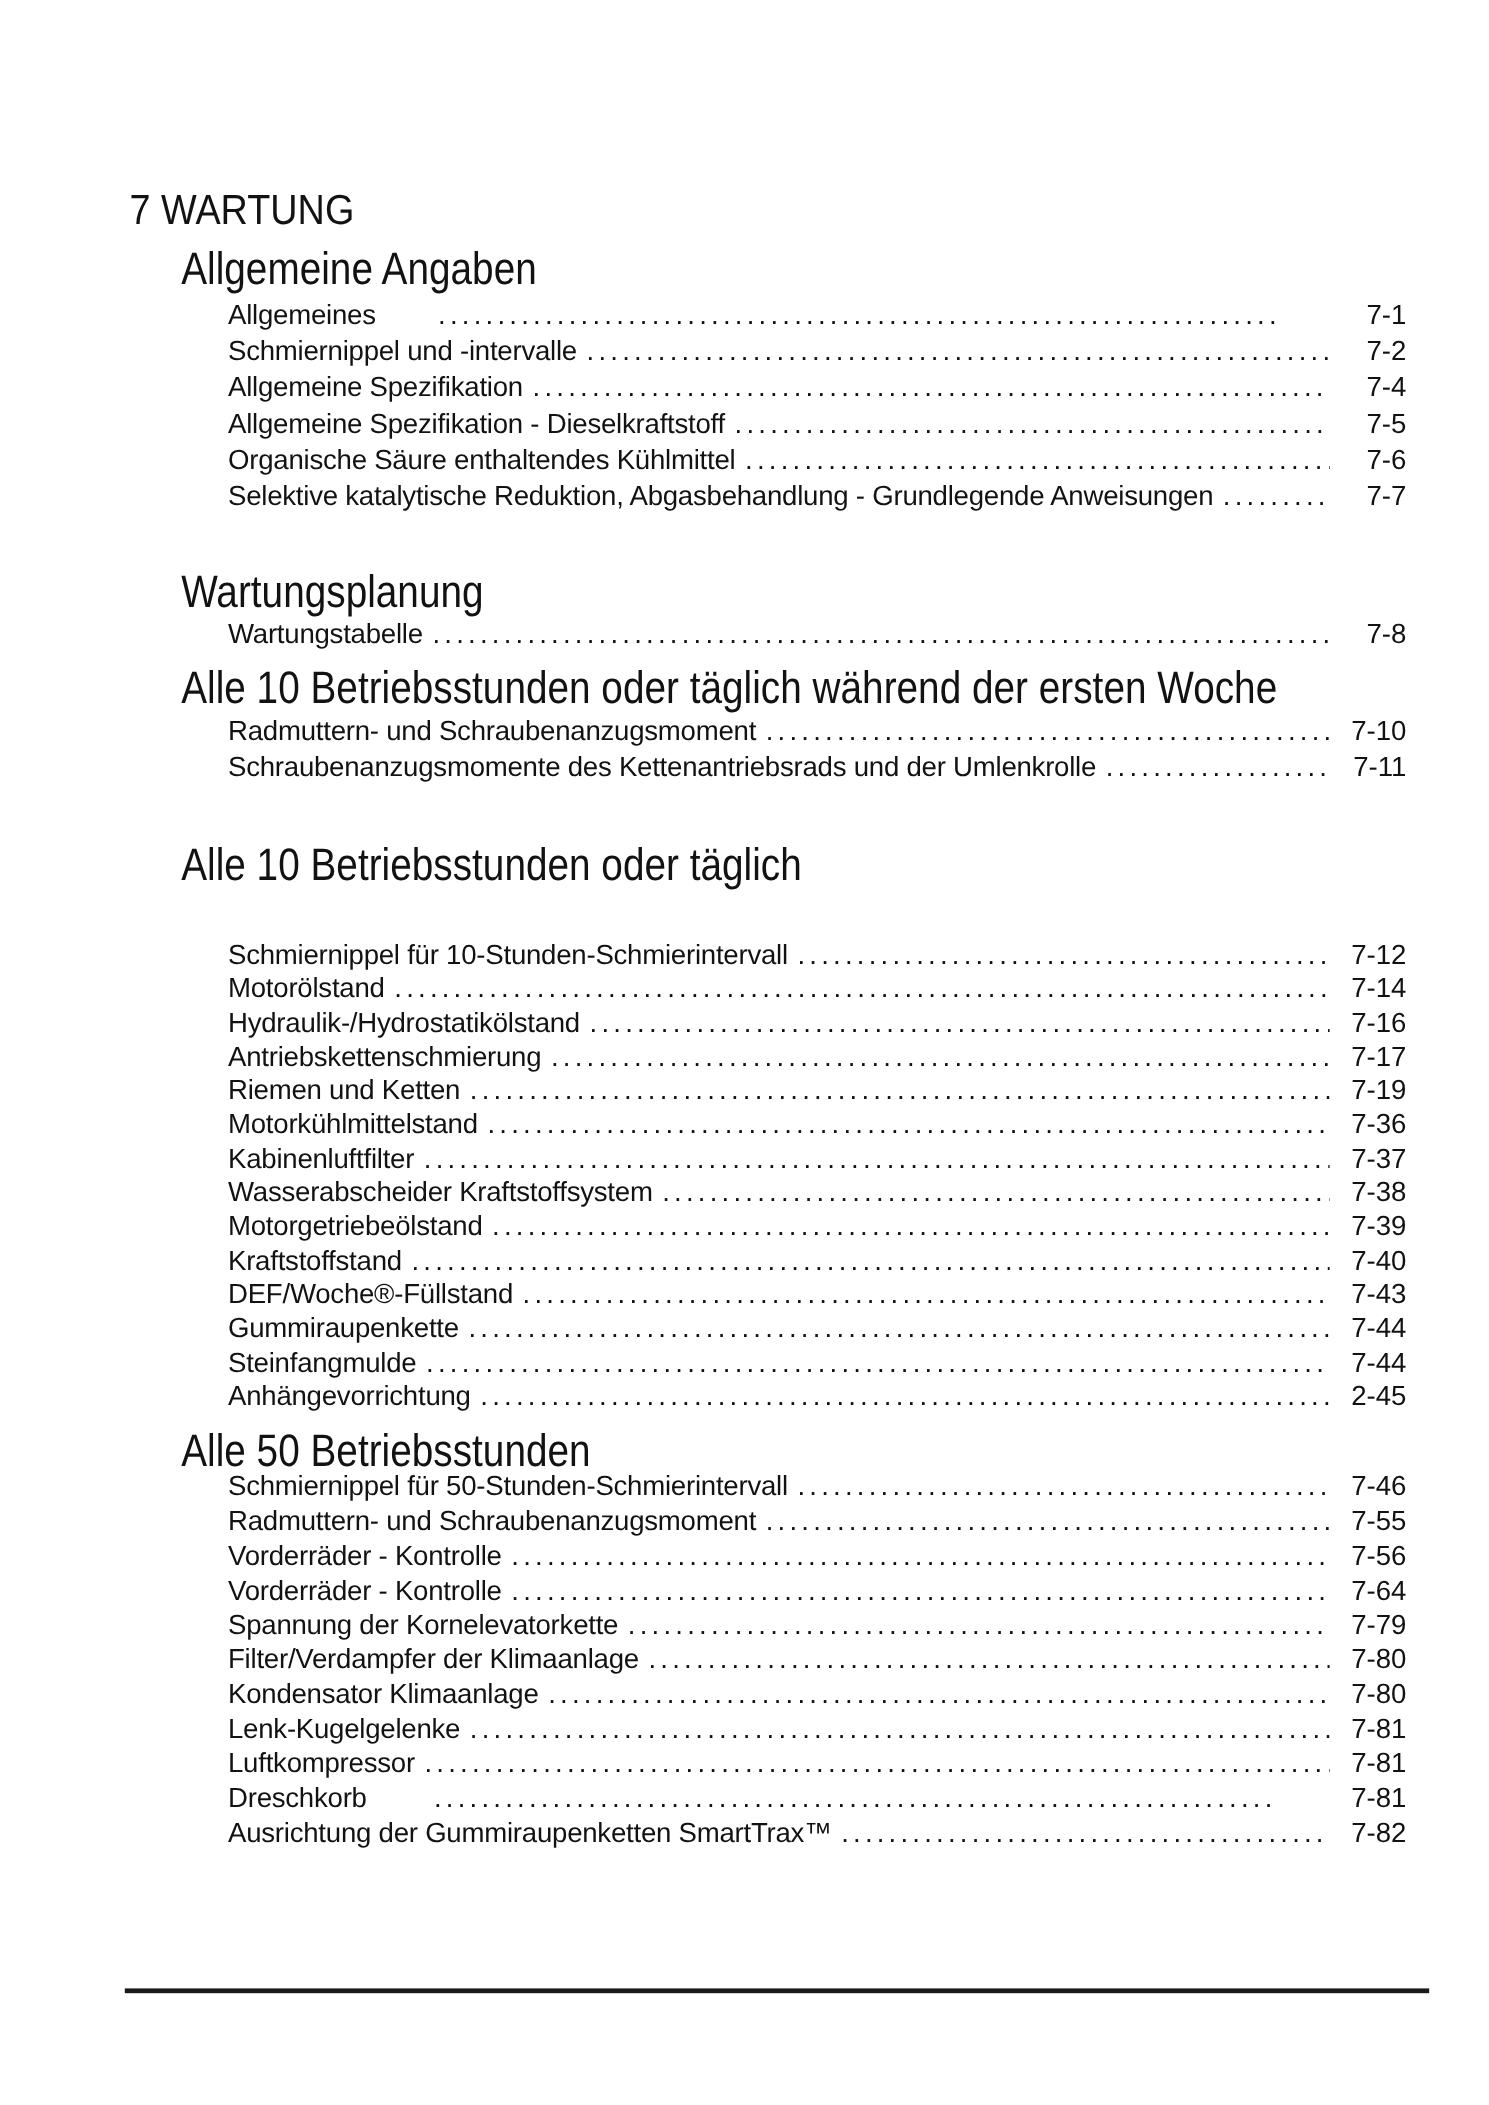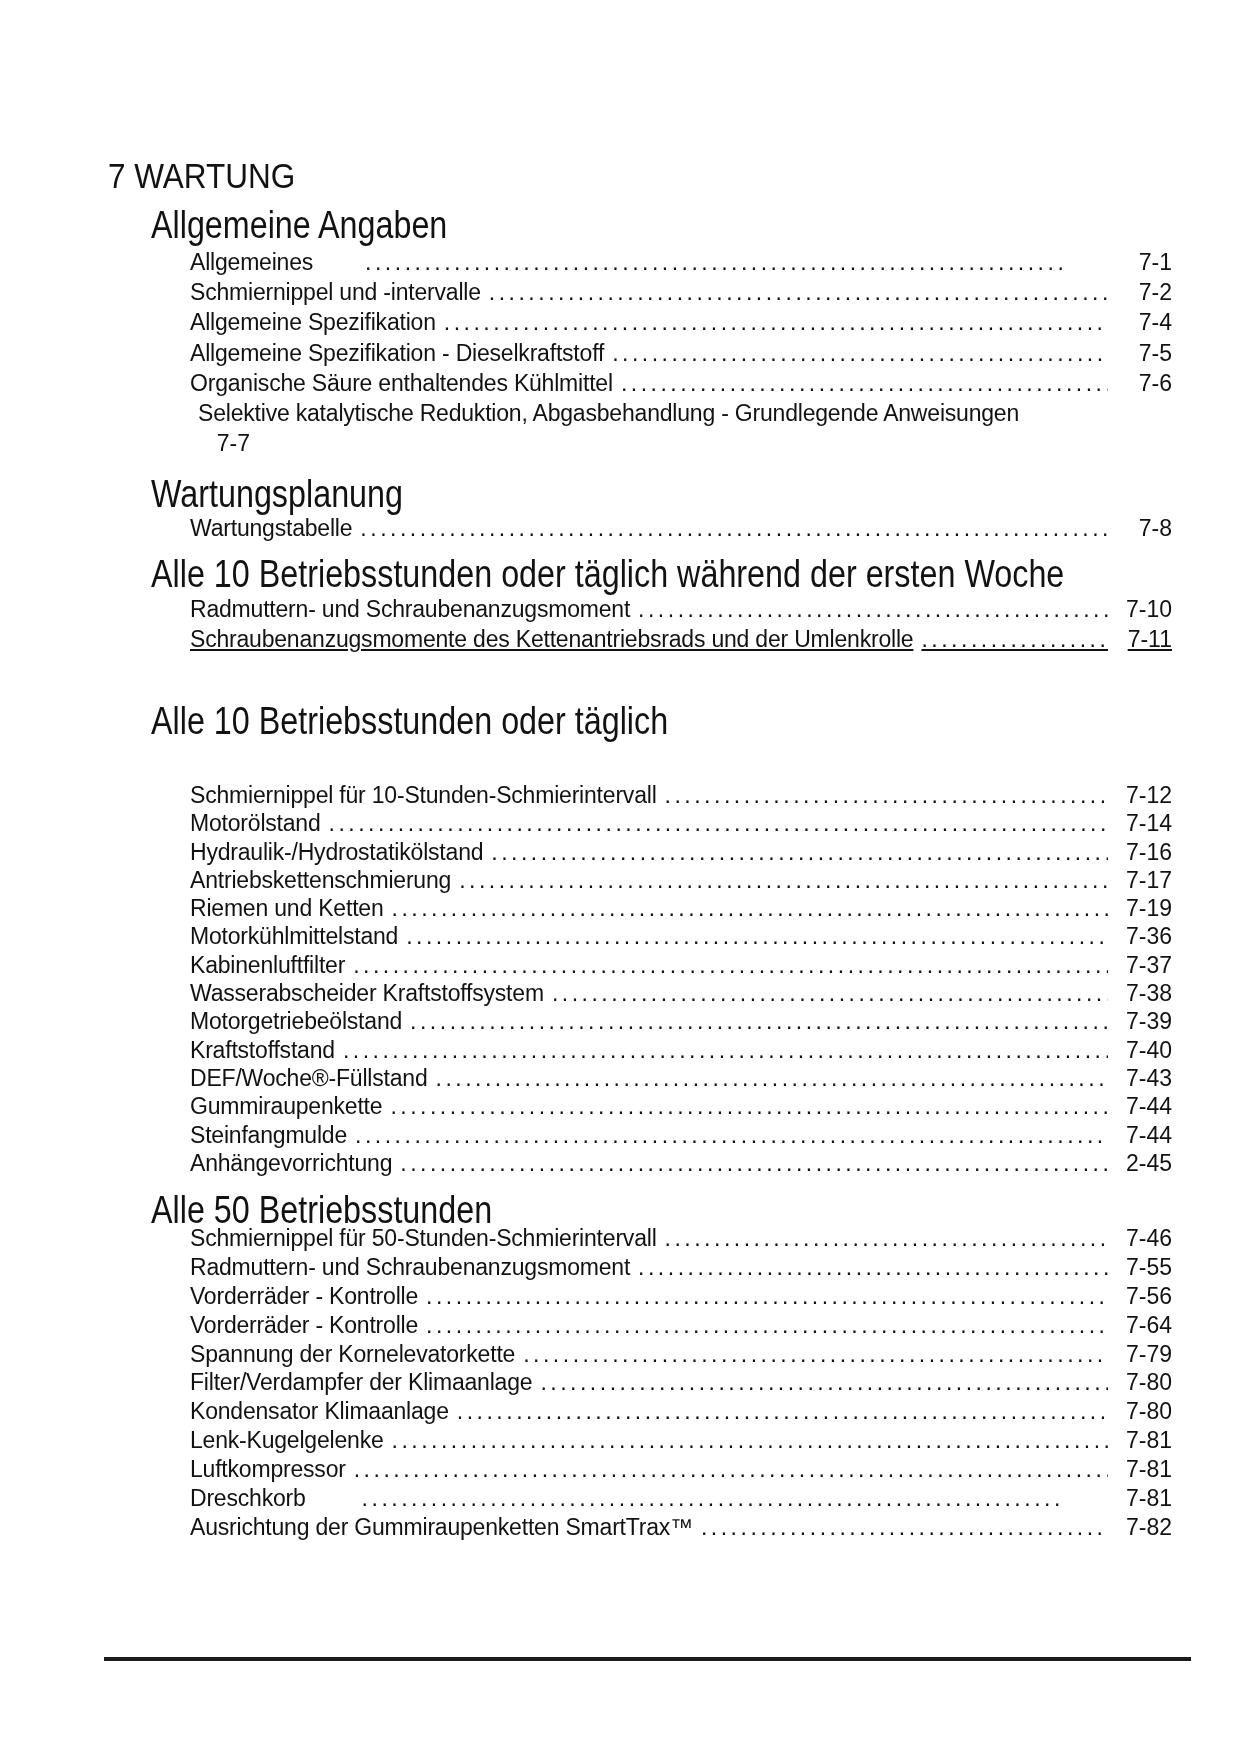--- a/index.html
+++ b/index.html
@@ -105,42 +105,42 @@
         <div class="toc-row" style="height: 30.2px; line-height: 30.2px;">
           <span class="t">Allgemeine Spezifikation - Dieselkraftstoff</span>
           <span class="leader">................................................................................................................................................................</span>
           <span class="p">7-5</span>
         </div>
         <div class="toc-row" style="height: 30.2px; line-height: 30.2px;">
           <span class="t">Organische Säure enthaltendes Kühlmittel</span>
           <span class="leader">................................................................................................................................................................</span>
           <span class="p">7-6</span>
         </div>
-        <div class="toc-row" style="height: 30.2px; line-height: 30.2px; flex-direction: column;">
+        <div class="toc-row" style="height: 30.2px; line-height: 30.2px;">
           <span class="t">Selektive katalytische Reduktion, Abgasbehandlung - Grundlegende Anweisungen</span>
           <span class="leader">................................................................................................................................................................</span>
           <span class="p">7-7</span>
         </div>
       </div>
       <h2 class="section-heading" style="top: 475px;">Wartungsplanung</h2>
       <div class="rows" style="top: 513px;">
         <div class="toc-row" style="height: 30px; line-height: 30px;">
           <span class="t">Wartungstabelle</span>
           <span class="leader">................................................................................................................................................................</span>
           <span class="p">7-8</span>
         </div>
       </div>
       <h2 class="section-heading" style="top: 555px;">Alle 10 Betriebsstunden oder täglich während der ersten Woche</h2>
       <div class="rows" style="top: 594px;">
         <div class="toc-row" style="height: 30px; line-height: 30px;">
           <span class="t">Radmuttern- und Schraubenanzugsmoment</span>
           <span class="leader">................................................................................................................................................................</span>
           <span class="p">7-10</span>
         </div>
-        <div class="toc-row" style="height: 30px; line-height: 30px; text-decoration: underline;">
+        <div class="toc-row" style="height: 30px; line-height: 30px;">
           <span class="t">Schraubenanzugsmomente des Kettenantriebsrads und der Umlenkrolle</span>
           <span class="leader">................................................................................................................................................................</span>
           <span class="p">7-11</span>
         </div>
       </div>
       <h2 class="section-heading" style="top: 702px;">Alle 10 Betriebsstunden oder täglich</h2>
       <div class="rows" style="top: 781px;">
         <div class="toc-row" style="height: 28.3px; line-height: 28.3px;">
           <span class="t">Schmiernippel für 10-Stunden-Schmierintervall</span>
           <span class="leader">................................................................................................................................................................</span>

